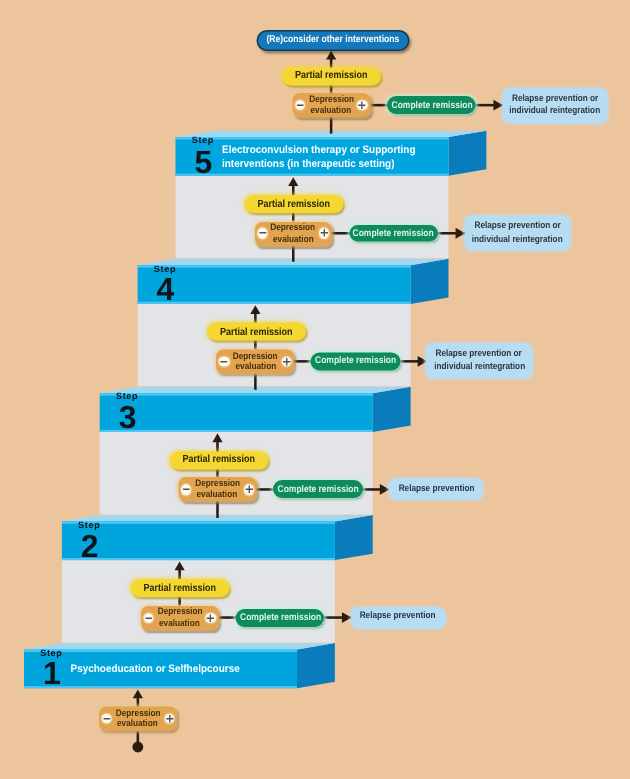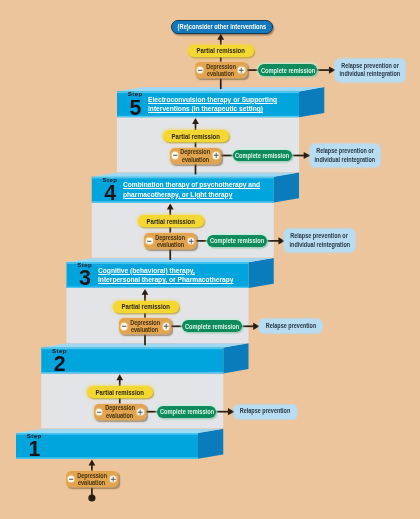--- a/index.html
+++ b/index.html
@@ -13,21 +13,21 @@
       white-space:nowrap;}
 
   .step-hdr{position:absolute;box-sizing:border-box;}
   .step-label{position:absolute;left:10.8px;top:0.1px;font-size:6.1px;font-weight:bold;
               color:#0f141b;letter-spacing:.42px;line-height:6.1px;white-space:nowrap;}
   .step-num{position:absolute;left:12.6px;top:6.2px;font-size:21.3px;font-weight:bold;
             color:#0f141b;line-height:21.3px;white-space:nowrap;}
   .step-title{position:absolute;left:31.3px;top:0;right:0;height:100%;
               display:flex;flex-direction:column;justify-content:center;
               font-size:7.25px;font-weight:bold;color:#ffffff;line-height:9.3px;
-              white-space:nowrap;align-items:flex-start;text-decoration:underline;}
+              white-space:nowrap;align-items:flex-start;}
   .step-title .sx{transform-origin:left center;transform:scaleX(0.915);}
 
   .pill{position:absolute;display:flex;align-items:center;justify-content:center;
         box-sizing:border-box;white-space:nowrap;}
   .pill-blue{background:#1479bc;border:1.1px solid #123a52;border-radius:8px;
              color:#ffffff;font-size:6.6px;font-weight:bold;
              box-shadow:1.2px 1.6px 1.6px rgba(40,25,10,.42);}
   .pill-yellow{background:#f4d731;border-radius:6px;color:#2b2408;
                font-size:6.9px;font-weight:bold;
                box-shadow:0 0 2.4px 1.3px rgba(244,215,49,.55),
@@ -138,40 +138,35 @@
         <span class="step-label">Step</span>
         <span class="step-num">5</span>
         <span class="step-title">
           <span class="sx">Electroconvulsion therapy or Supporting</span>
           <span class="sx">interventions (in therapeutic setting)</span>
         </span>
       </div>
   <div class="step-hdr" style="left:91.75px;top:176.80px;width:182.00px;height:25.80px;">
         <span class="step-label">Step</span>
         <span class="step-num">4</span>
+      </div>
+  <div class="step-hdr" style="left:66.50px;top:262.20px;width:182.00px;height:25.80px;">
+        <span class="step-label">Step</span>
+        <span class="step-num">3</span>
+      </div>
+  <div class="step-hdr" style="left:41.25px;top:347.60px;width:182.00px;height:25.80px;">
+        <span class="step-label">Step</span>
+        <span class="step-num">2</span>
+      </div>
+  <div class="step-hdr" style="left:16.00px;top:433.00px;width:182.00px;height:25.80px;">
+        <span class="step-label">Step</span>
+        <span class="step-num">1</span>
         <span class="step-title">
-          <span class="sx">Combination therapy of psychotherapy and</span>
-          <span class="sx">pharmacotherapy, or Light therapy</span>
-        </span>
-      </div>
-  <div class="step-hdr" style="left:66.50px;top:262.20px;width:182.00px;height:25.80px;">
-        <span class="step-label">Step</span>
-        <span class="step-num">3</span>
-        <span class="step-title">
-          <span class="sx">Cognitive (behavioral) therapy,</span>
-          <span class="sx">Interpersonal therapy, or Pharmacotherapy</span>
-        </span>
-      </div>
-  <div class="step-hdr" style="left:41.25px;top:347.60px;width:182.00px;height:25.80px;">
-        <span class="step-label">Step</span>
-        <span class="step-num">2</span>
-      </div>
-  <div class="step-hdr" style="left:16.00px;top:433.00px;width:182.00px;height:25.80px;">
-        <span class="step-label">Step</span>
-        <span class="step-num">1</span>
+          <span class="sx">Psychoeducation or Selfhelpcourse</span>
+        </span>
       </div>
   <div class="pill pill-yellow" style="left:188.25px;top:44.60px;width:66.00px;height:12.00px;">
         <span class="sx">Partial remission</span>
       </div>
   <div class="eval-box" style="left:194.85px;top:62.10px;width:51.80px;height:16.0px;">
         <span class="sign minus-sign">
           <svg viewBox="0 0 64 64">
             <rect x="10" y="27.5" width="44" height="9" rx="1.5" fill="#4b535d"></rect>
           </svg>
         </span>

